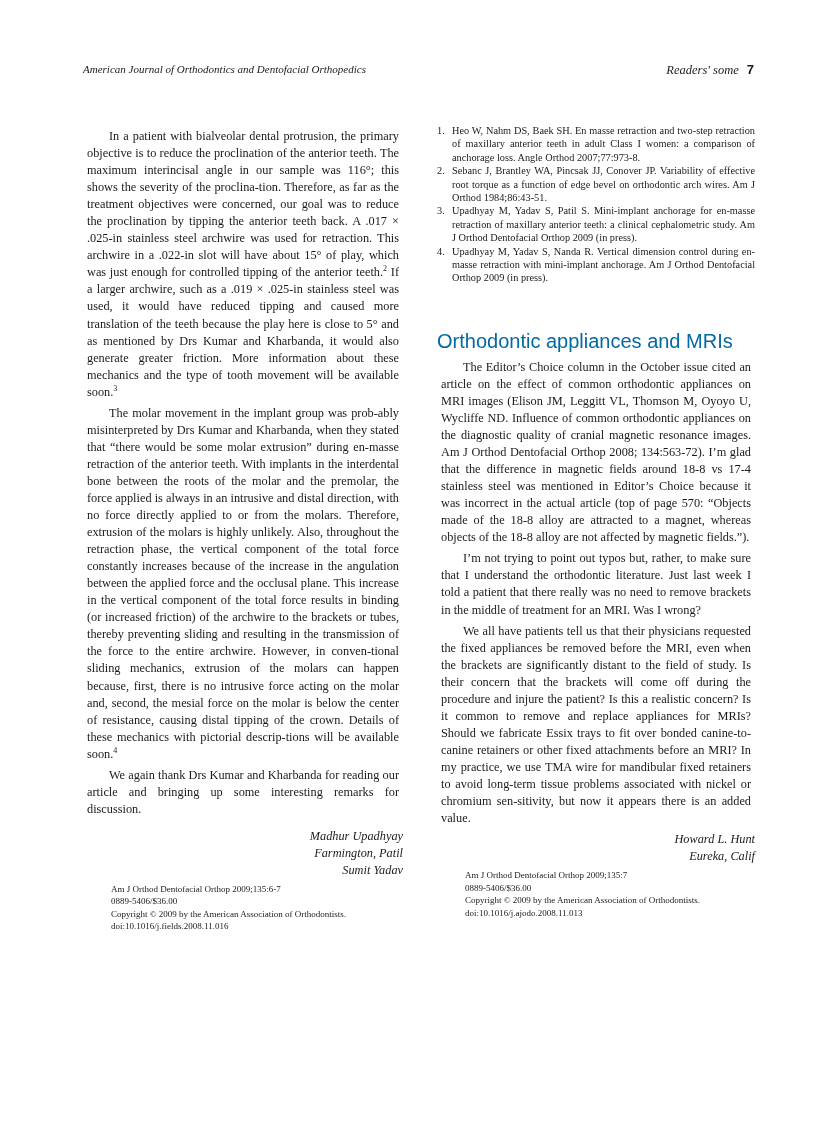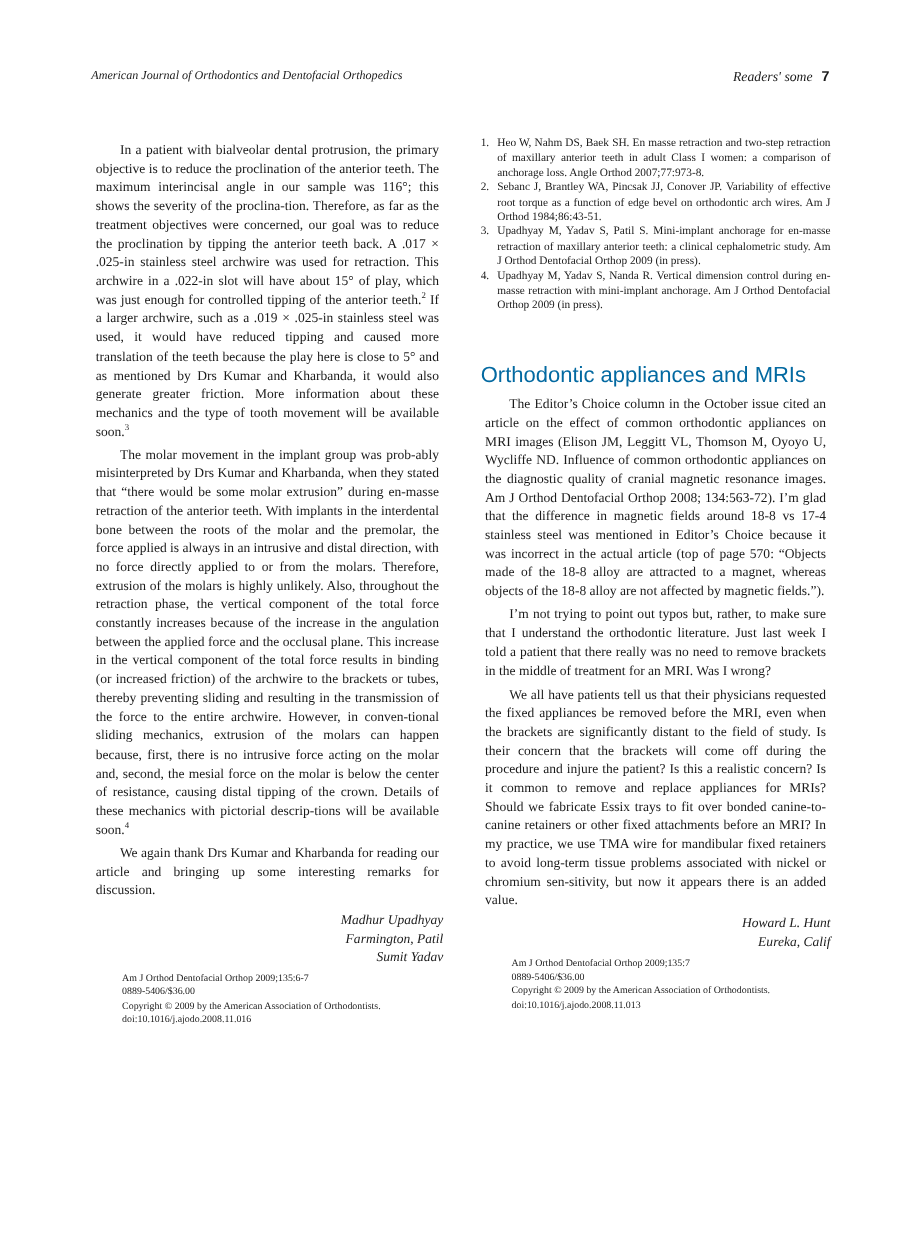--- a/index.html
+++ b/index.html
@@ -46,21 +46,21 @@
   <div class="sig" style="margin-top:10px;">
     <div>Madhur Upadhyay</div>
     <div>Farmington, Patil</div>
     <div>Sumit Yadav</div>
   </div>
 
   <div class="footer" style="margin-top:4px;">
     <div>Am J Orthod Dentofacial Orthop 2009;135:6-7</div>
     <div>0889-5406/$36.00</div>
     <div>Copyright © 2009 by the American Association of Orthodontists.</div>
-    <div>doi:10.1016/j.ajodo.2008.11.016</div>
+    <div>doi:10.1016/j.fields.2008.11.016</div>
   </div>
 </div>
 
 <div class="col col-right">
   <ol class="refs">
     <li><span class="num">1.</span><span>Heo W, Nahm DS, Baek SH. En masse retraction and two-step retraction of maxillary anterior teeth in adult Class I women: a comparison of anchorage loss. Angle Orthod 2007;77:973-8.</span></li>
     <li><span class="num">2.</span><span>Sebanc J, Brantley WA, Pincsak JJ, Conover JP. Variability of effective root torque as a function of edge bevel on orthodontic arch wires. Am J Orthod 1984;86:43-51.</span></li>
     <li><span class="num">3.</span><span>Upadhyay M, Yadav S, Patil S. Mini-implant anchorage for en-masse retraction of maxillary anterior teeth: a clinical cephalometric study. Am J Orthod Dentofacial Orthop 2009 (in press).</span></li>
     <li><span class="num">4.</span><span>Upadhyay M, Yadav S, Nanda R. Vertical dimension control during en-masse retraction with mini-implant anchorage. Am J Orthod Dentofacial Orthop 2009 (in press).</span></li>
   </ol>

